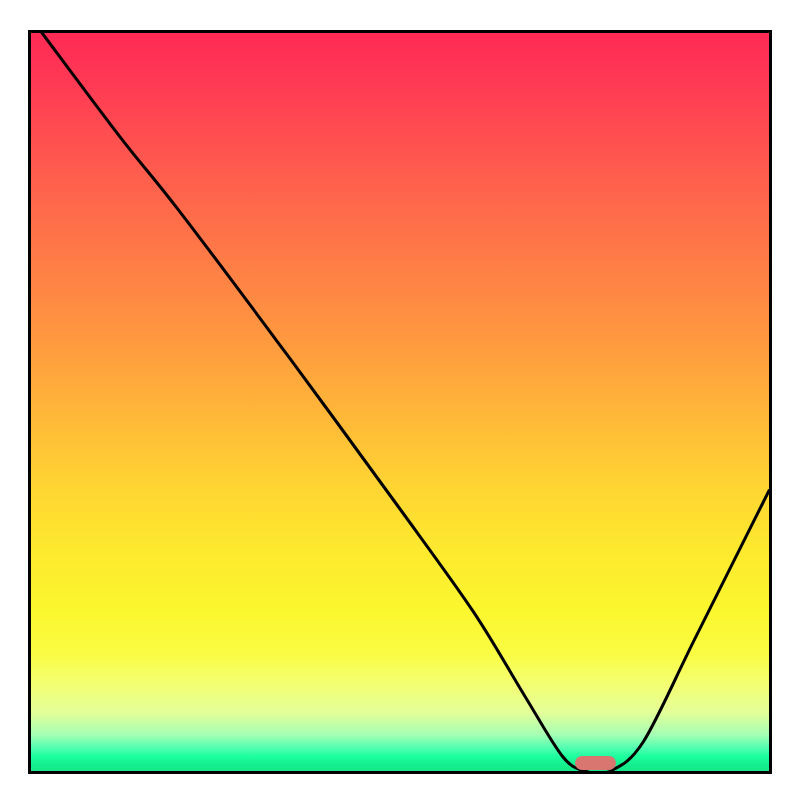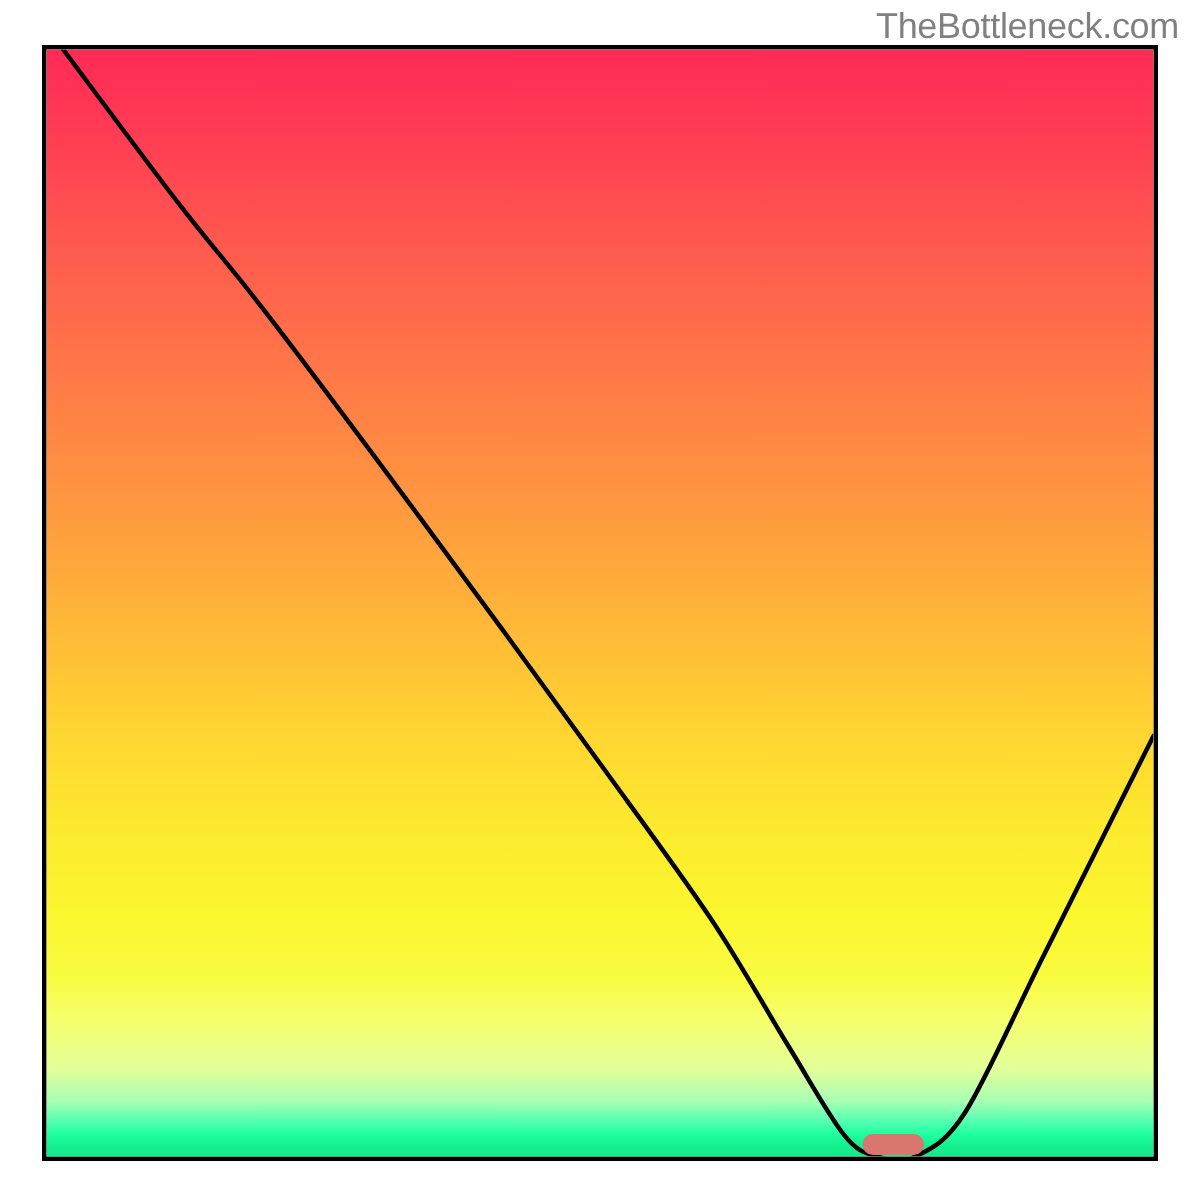--- a/index.html
+++ b/index.html
@@ -75,21 +75,20 @@
     position: absolute;
     background: #d8766f;
     border-radius: 8px;
   }
 </style>
 </head>
 <body>
 
 <div class="wrap">
 
-  <div class="watermark">TheBottleneck.com</div>
 
   <div class="plot-outer-border"></div>
 
   <div class="plot-inner">
 
     <div class="gradient"></div>
 
     <svg class="curve-svg" viewBox="0 0 738 738" preserveAspectRatio="none">
       <path d="M 11.1 0.0 C 23.5 16.5, 66.7 75.0, 88.6 103.3 C 110.4 131.7, 120.4 141.7, 147.6 177.1 C 174.8 212.5, 222.9 276.9, 258.3 324.7 C 293.7 372.5, 339.5 435.3, 369.0 476.0 C 398.5 516.7, 422.7 549.2, 442.8 579.3 C 462.9 609.4, 480.3 641.2, 494.5 664.2 C 508.6 687.2, 521.9 711.4, 531.4 723.2 C 540.8 735.0, 545.8 735.6, 553.5 738.0 C 561.2 740.4, 569.9 742.7, 579.3 738.0 C 588.8 733.3, 599.0 729.7, 612.5 708.5 C 626.1 687.2, 644.1 645.3, 664.2 605.2 C 684.3 565.0, 726.2 481.2, 738.0 457.6" fill="none" stroke="#000000" stroke-width="3" stroke-linejoin="round" stroke-linecap="round"></path>
     </svg>

